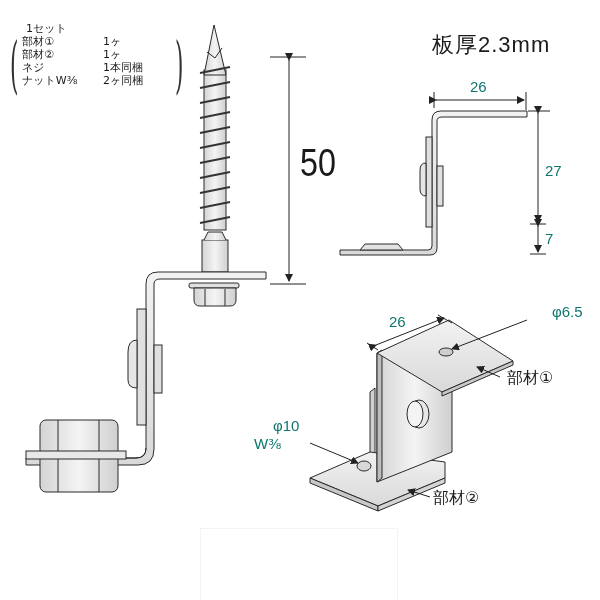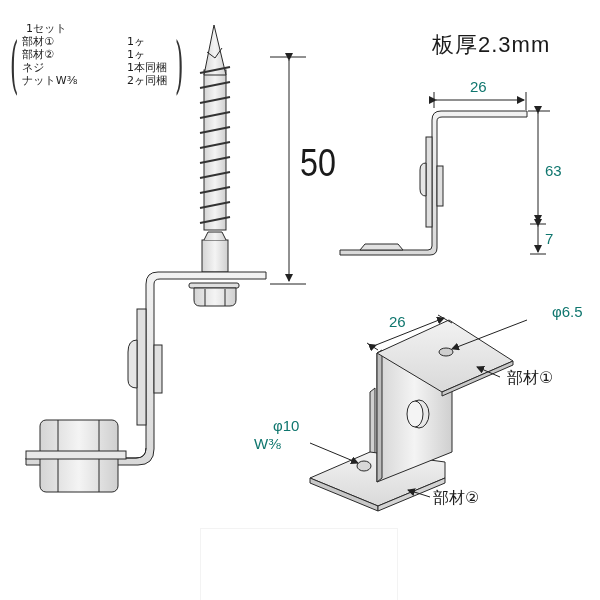--- a/index.html
+++ b/index.html
@@ -4,21 +4,21 @@
 <style>
   html, body { margin:0; padding:0; background:#ffffff; }
   body { width:600px; height:600px; position:relative; overflow:hidden; font-family:"DejaVu Sans","Liberation Sans",sans-serif; color:#1a1a1a; }
   .abs { position:absolute; }
   .set-list { left:10px; top:20px; width:172px; height:78px; font-size:11px; line-height:13px; }
   .set-list .paren-l { position:absolute; left:0; top:14px; font-size:62px; line-height:62px; transform:scaleX(0.35); transform-origin:left top; color:#333; font-family:"DejaVu Serif",serif; }
   .set-list .paren-r { position:absolute; left:165px; top:14px; font-size:62px; line-height:62px; transform:scaleX(0.35); transform-origin:left top; color:#333; font-family:"DejaVu Serif",serif; }
   .set-list .title { position:absolute; left:16px; top:2px; }
   .set-list .row { position:absolute; left:12px; width:160px; }
   .set-list .row .name { position:absolute; left:0; }
-  .set-list .row .qty { position:absolute; left:81px; white-space:nowrap;margin-left:24px; }
+  .set-list .row .qty { position:absolute; left:81px; white-space:nowrap; }
   .thickness { left:432px; top:30px; font-size:22px; font-family:"Liberation Sans","DejaVu Sans",sans-serif; letter-spacing:1px; }
   .dim { font-family:"Liberation Sans",sans-serif; font-size:15px; color:#0f766e; }
   .dim-big { font-family:"Liberation Sans",sans-serif; font-size:38px; transform:scaleX(0.85); transform-origin:left top; }
   .label-jp { font-family:"DejaVu Sans",sans-serif; font-size:16px; }
   svg { position:absolute; left:0; top:0; }
   .faint-box { left:200px; top:528px; width:196px; height:72px; border:1px solid #f3f3f3; border-bottom:none; }
 </style>
 </head>
 <body>
 
@@ -161,21 +161,21 @@
     <line x1="500" y1="377" x2="477" y2="367" marker-end="url(#arr)"></line>
 
     <line x1="310" y1="443" x2="358" y2="463" marker-end="url(#arr)"></line>
 
     <line x1="430" y1="497" x2="408" y2="490" marker-end="url(#arr)"></line>
   </g>
 </svg>
 
 <div class="abs dim-big" style="left:300px;top:142px">50</div>
 <div class="abs dim" style="left:470px;top:78px">26</div>
-<div class="abs dim" style="left:545px;top:162px">63</div>
+<div class="abs dim" style="left:545px;top:162px">27</div>
 <div class="abs dim" style="left:545px;top:230px">7</div>
 <div class="abs dim" style="left:389px;top:313px">26</div>
 <div class="abs dim" style="left:552px;top:303px">φ6.5</div>
 <div class="abs dim" style="left:273px;top:417px">φ10</div>
 <div class="abs dim" style="left:254px;top:435px">W⅜</div>
 
 <div class="abs label-jp" style="left:507px;top:368px">部材①</div>
 <div class="abs label-jp" style="left:433px;top:488px">部材②</div>
 
 <div class="abs faint-box"></div>

